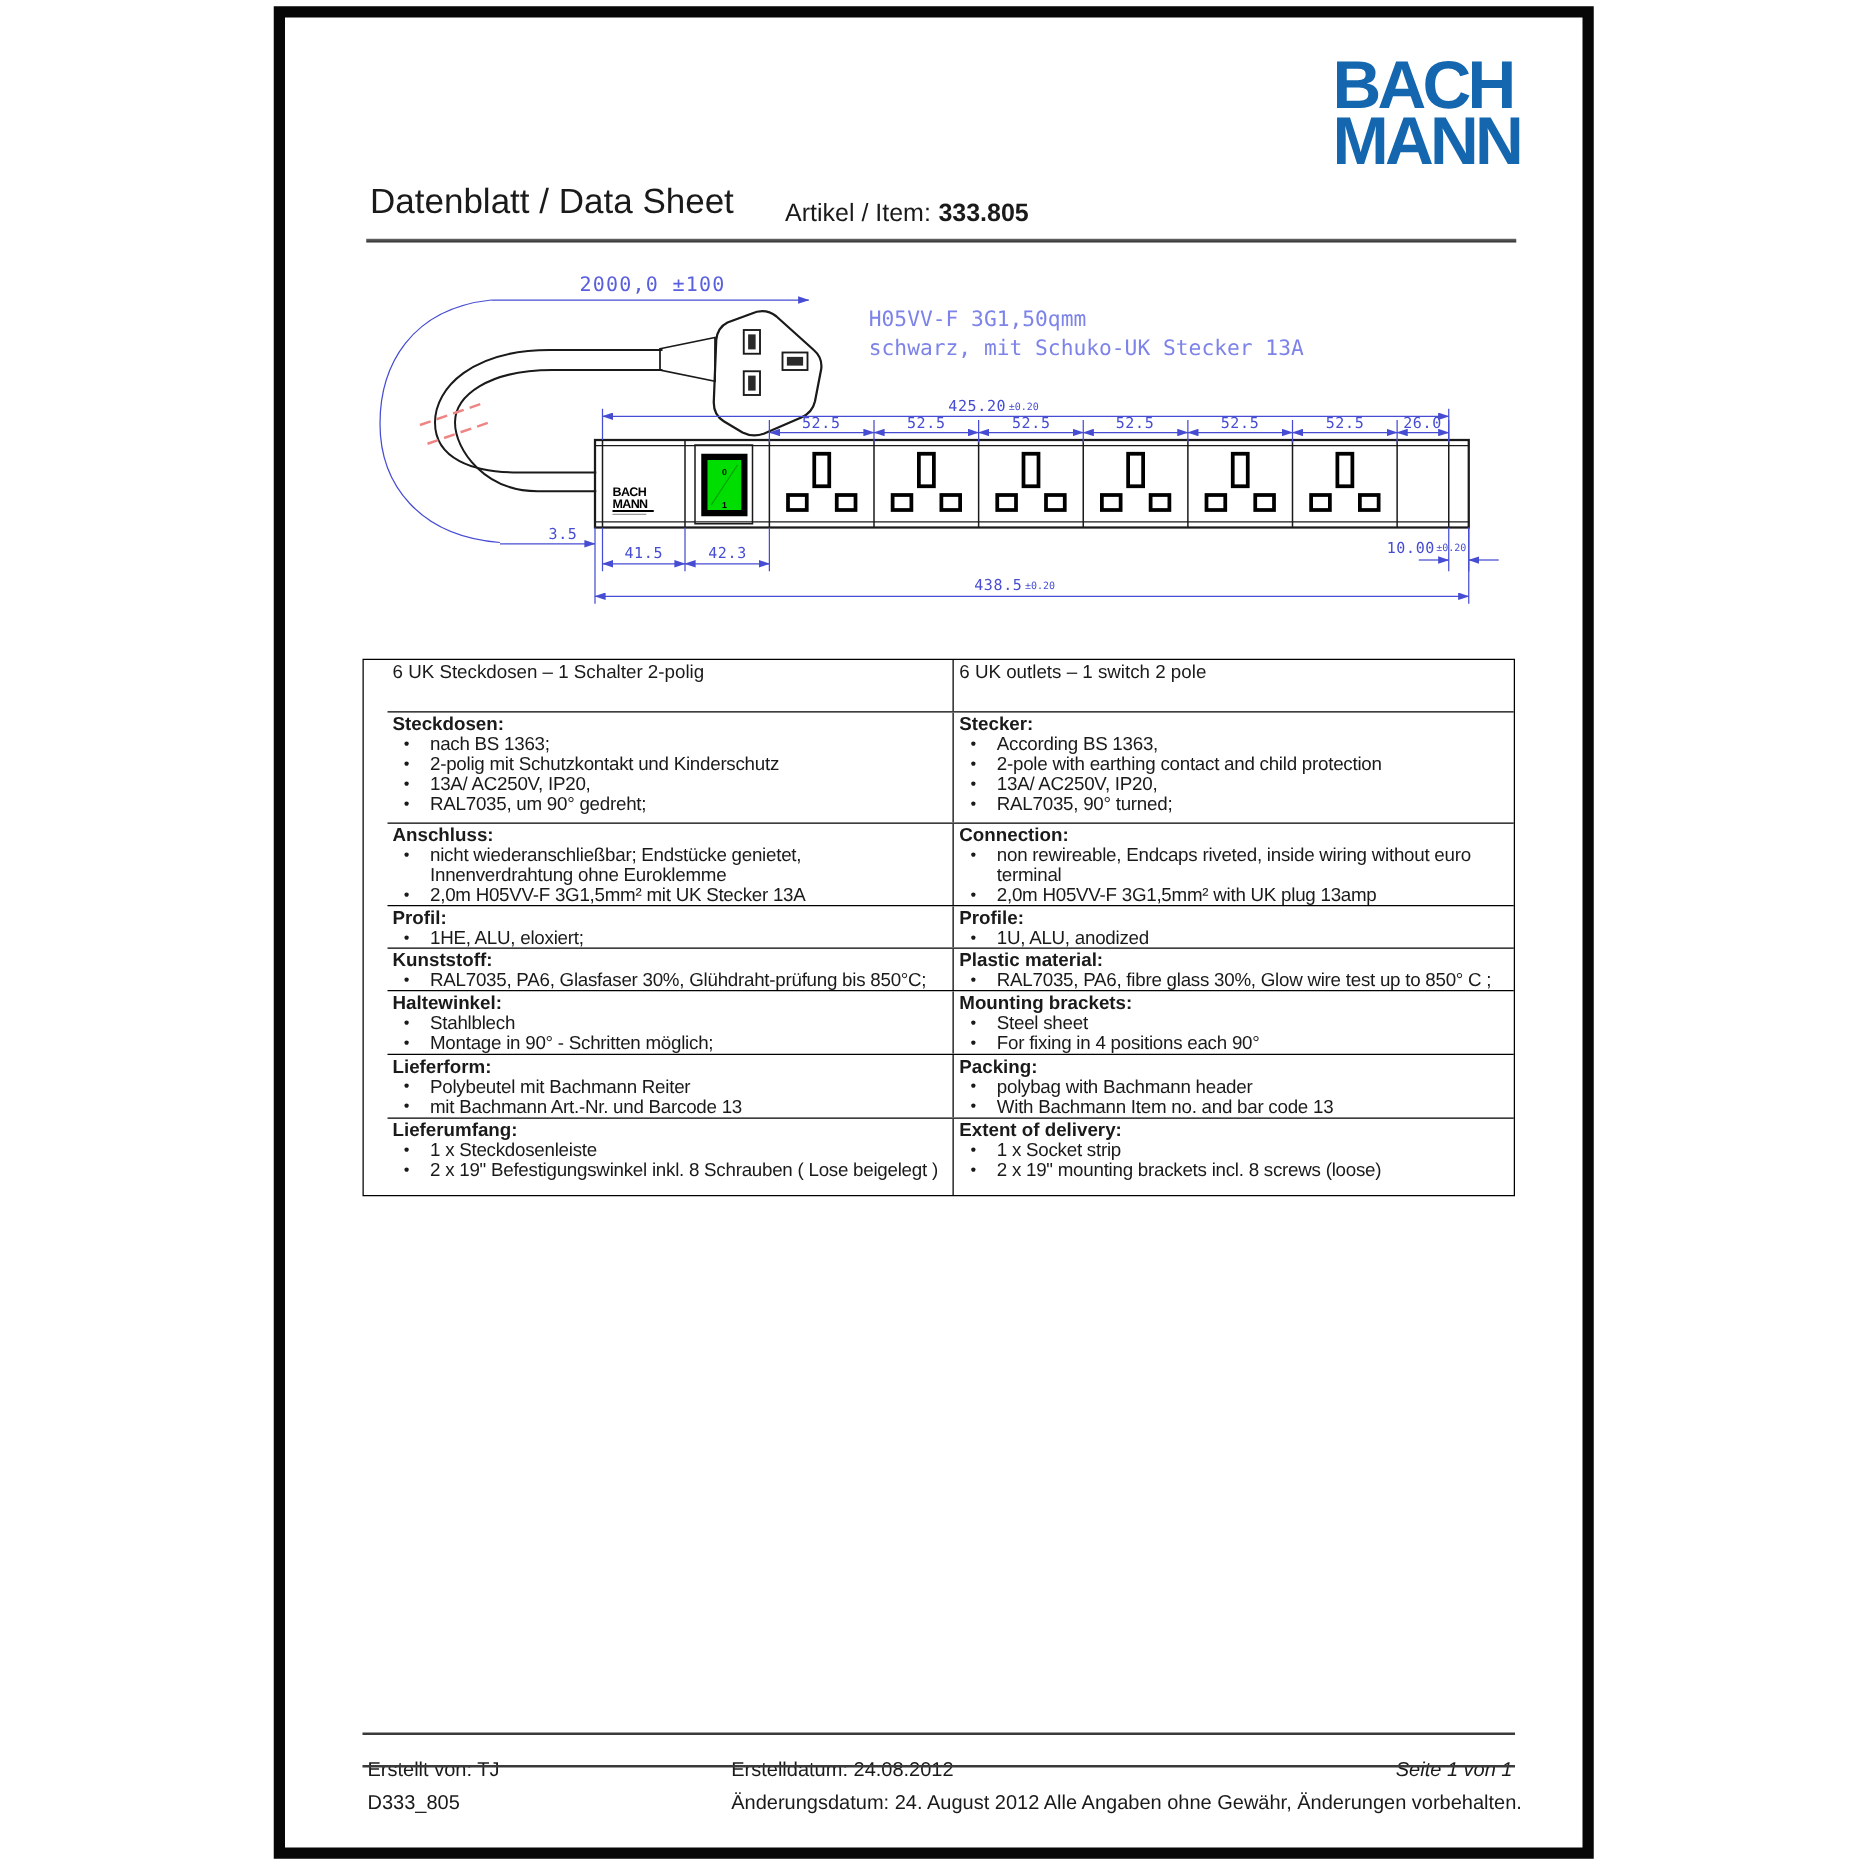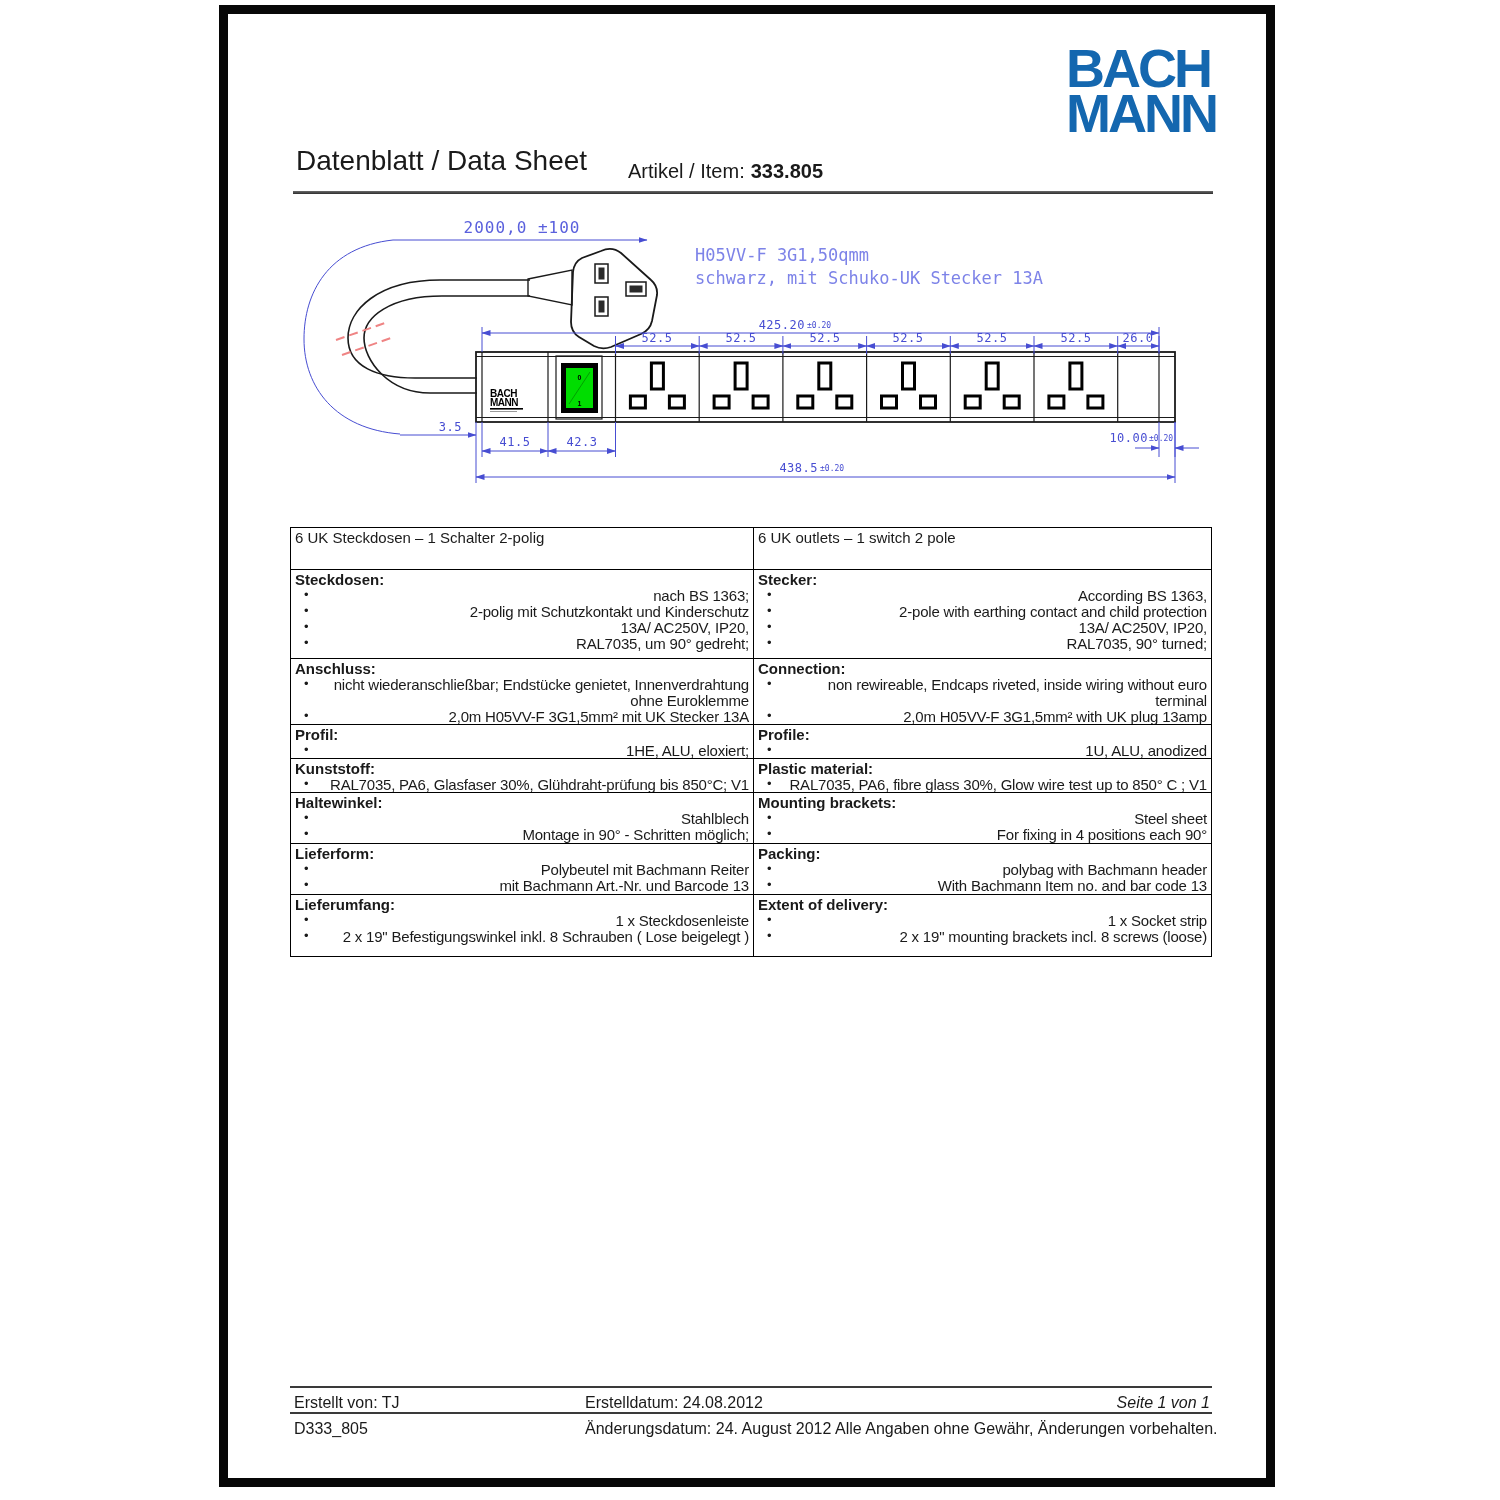--- a/index.html
+++ b/index.html
@@ -28,32 +28,32 @@
   .cadlabel{ fill:#7d83e8; font-family:"DejaVu Sans Mono", monospace; font-size:17px; }
   .blk { stroke:#1a1a1a; fill:none; }
   .ext { stroke:#474dd2; stroke-width:1; }
   .dim { stroke:#474dd2; stroke-width:1; fill:none; }
   .striplogo { fill:#000; font-weight:bold; font-size:10px; letter-spacing:-0.5px;
                font-family:"Liberation Sans", sans-serif; }
 
   
   .spec-table { position:absolute; left:290px; top:527px; width:922px;
                 border:1px solid #000; box-sizing:border-box; font-size:15px; line-height:16px; }
-  .spec-row { display:flex; box-sizing:border-box; overflow:hidden; }
+  .spec-row { display:flex; box-sizing:border-box; overflow:hidden;margin-left:19px; }
   .spec-row + .spec-row { border-top:1px solid #000; }
   .spec-cell { width:463px; box-sizing:border-box; padding:2px 4px 0 4px; }
   .spec-cell.en { width:459px; border-left:1px solid #000; }
   .spec-title { font-weight:bold; }
-  ul.spec-list { margin:0; padding:0; list-style:none;text-align:right; }
+  ul.spec-list { margin:0; padding:0; list-style:none; }
   ul.spec-list li { position:relative; padding-left:30px; letter-spacing:-0.2px; }
   ul.spec-list li::before { content:"\2022"; position:absolute; left:9px; top:-1px; font-size:13px; }
 
   
   .doc-footer { position:absolute; left:290px; top:1386px; width:922px; font-size:16px; }
-  .foot-row { position:relative; height:26px; border-top:2px solid #3a3a3a; box-sizing:border-box; padding-top:6px; }
+  .foot-row { position:relative; height:26px; border-top:2px solid #3a3a3a; box-sizing:border-box; padding-top:20px; }
   .foot-row span { position:absolute; white-space:nowrap; }
   .f-c1 { left:4px; }
   .f-c2 { left:295px; }
   .f-c3r { right:2px;font-style:italic; }
   .f-c3 { left:545px; }
 </style>
 </head>
 <body>
 
 <div class="page-border"></div>

